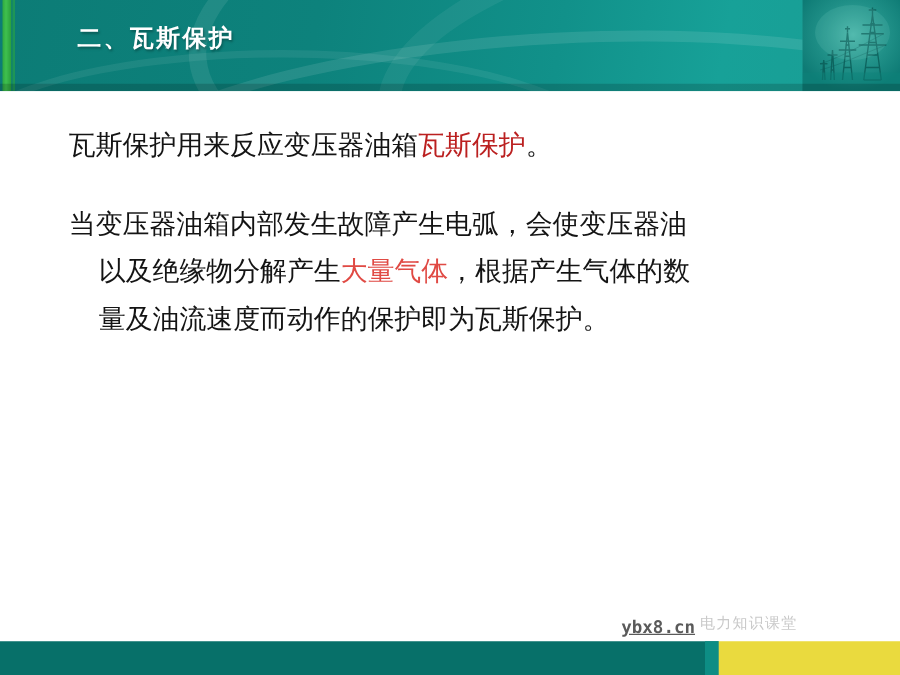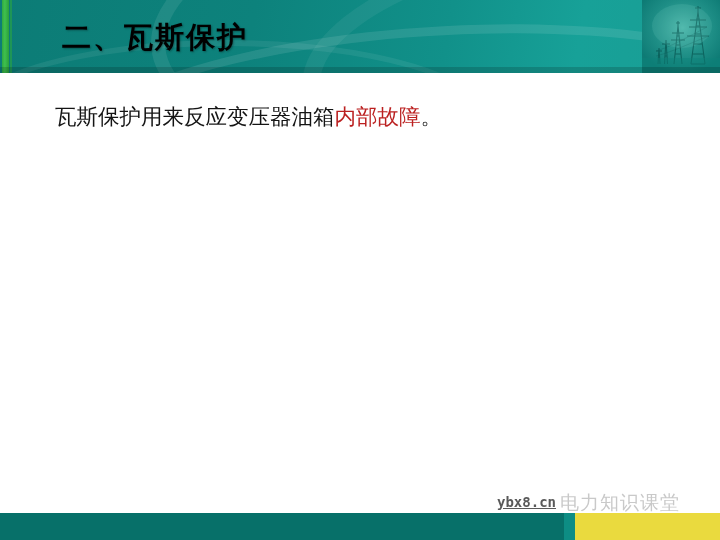--- a/index.html
+++ b/index.html
@@ -110,23 +110,23 @@
     overflow: hidden;
     background: radial-gradient(ellipse at 55% 40%, #38a89c 0%, #1d8d85 55%, #0f7d77 100%);
   }
   .tower-photo svg { display: block; }
 
   .header-title {
     position: absolute;
     left: 62px;
     top: 18px;
     font-family: "DejaVu Sans", "Liberation Sans", sans-serif;
-    font-size: 29px;
+    font-size: 19px;
     font-weight: bold;
-    color: #000000;
+    color: #ffffff;
     letter-spacing: 2px;
     text-shadow: 1px 1px 2px rgba(0,0,0,0.30);
     white-space: nowrap;
   }
 
   
   .body-area {
     position: absolute;
     left: 0;
     top: 73px;
@@ -171,21 +171,21 @@
     color: #5a5a5a;
     letter-spacing: 0px;
     z-index: 5;
     text-decoration: underline;
   }
   .wm-class {
     position: absolute;
     left: 560px;
     top: 490px;
     font-family: "DejaVu Sans", "Liberation Sans", sans-serif;
-    font-size: 19px;
+    font-size: 12px;
     color: #c9c9c9;
     letter-spacing: 1px;
     z-index: 4;
     white-space: nowrap;
   }
 
   
   .footer {
     position: absolute;
     left: 0;
@@ -268,23 +268,26 @@
     <div class="green-stripe"></div>
     <div class="green-stripe-2"></div>
     <div class="header-dark"></div>
 
     <div class="header-title">二、瓦斯保护</div>
   </div>
 
   <div class="body-area">
 
     <div class="para para-1">
-      <span>瓦斯保护用来反应变压器油箱</span><span class="red-1">内部故障</span><span>。</span>
+      <span>瓦斯保护用来反应变压器油箱</span><span class="red-1">瓦斯保护</span><span>。</span>
     </div>
 
+    <div class="para para-2">
+      <span>当变压器油箱内部发生故障产生电弧，会使变压器油</span><span class="cont"><span>以及绝缘物分解产生</span><span class="red-2">大量气体</span><span>，根据产生气体的数</span></span><span class="cont">量及油流速度而动作的保护即为瓦斯保护。</span>
+    </div>
 
   </div>
 
   <div class="wm-class">电力知识课堂</div>
   <div class="wm-cn">ybx8.cn</div>
 
   <div class="footer">
     <div class="footer-teal"></div>
     <div class="footer-teal-edge"></div>
     <div class="footer-yellow"></div>

